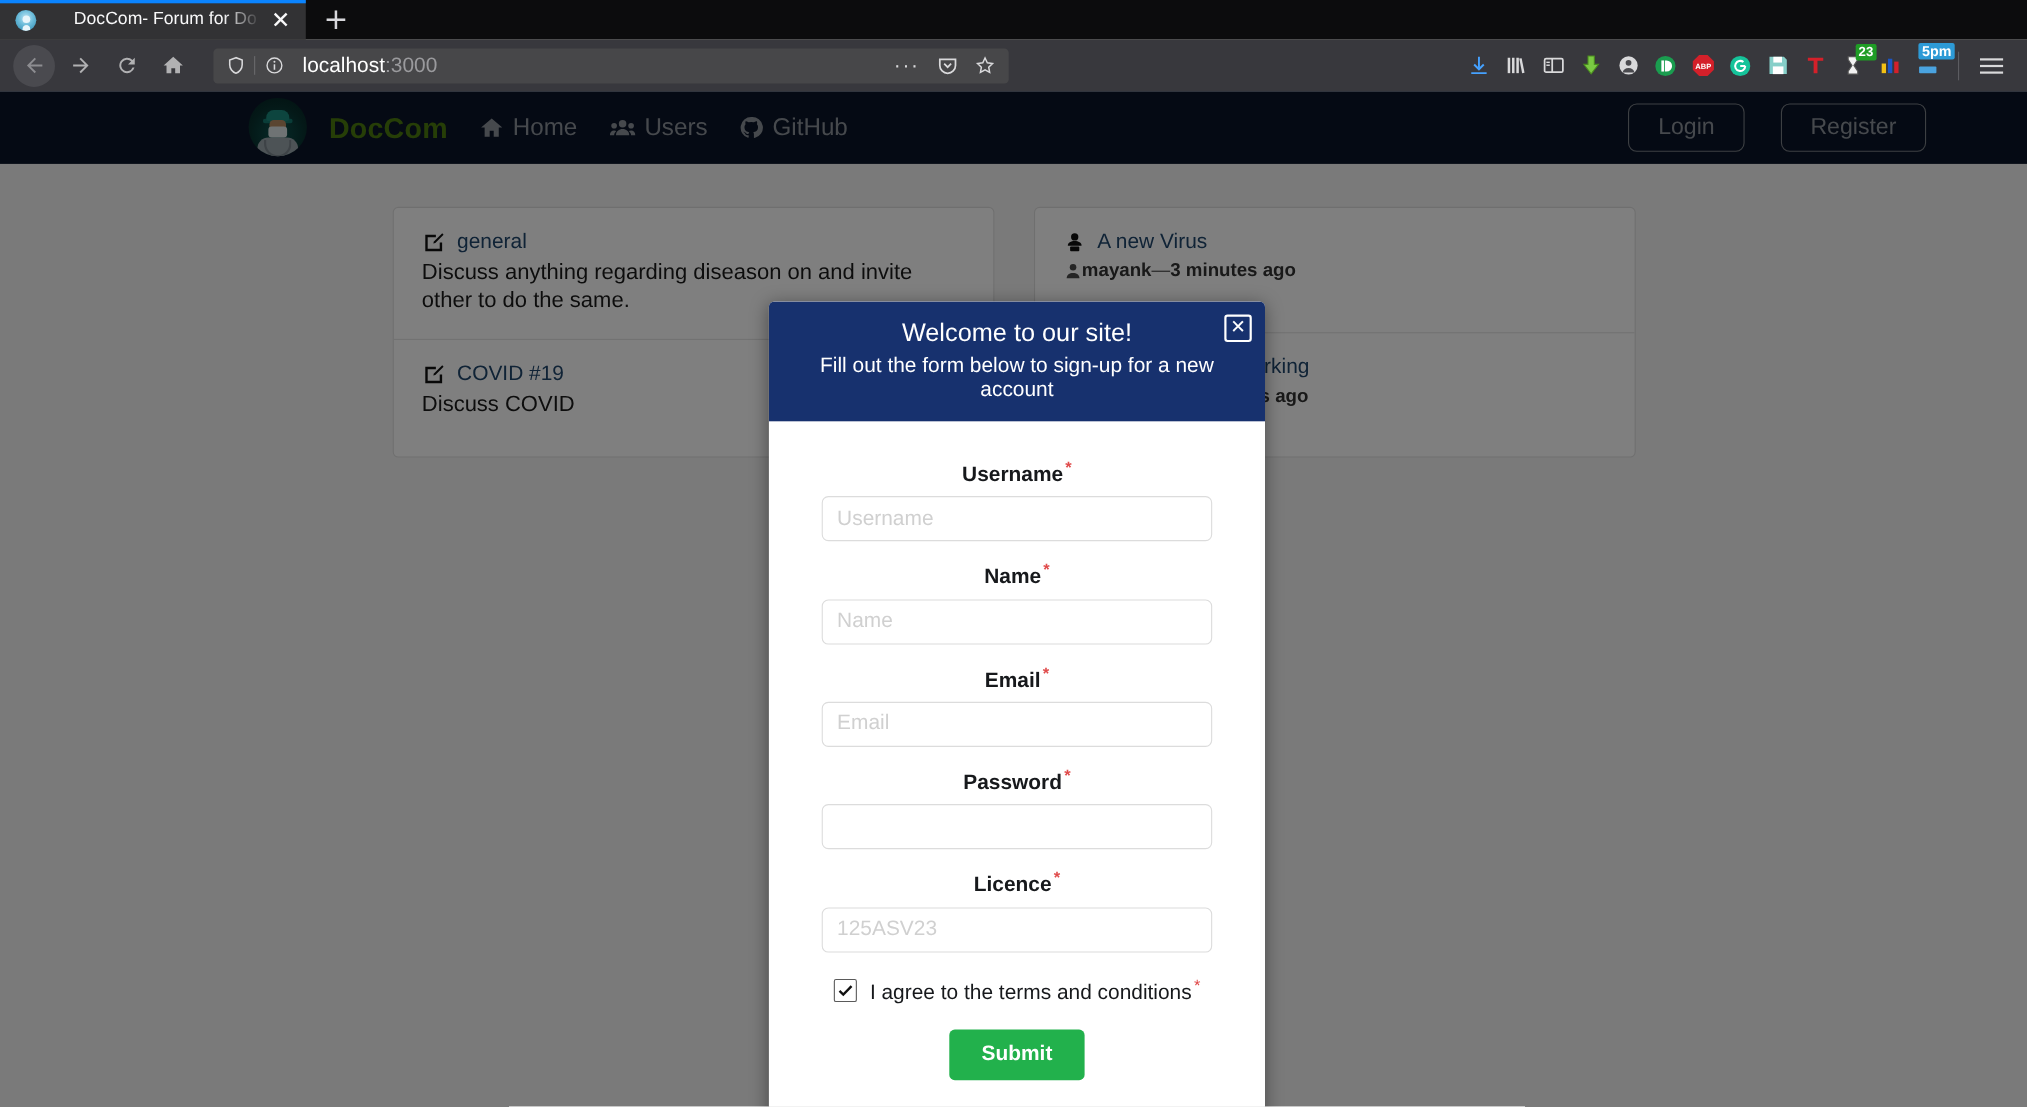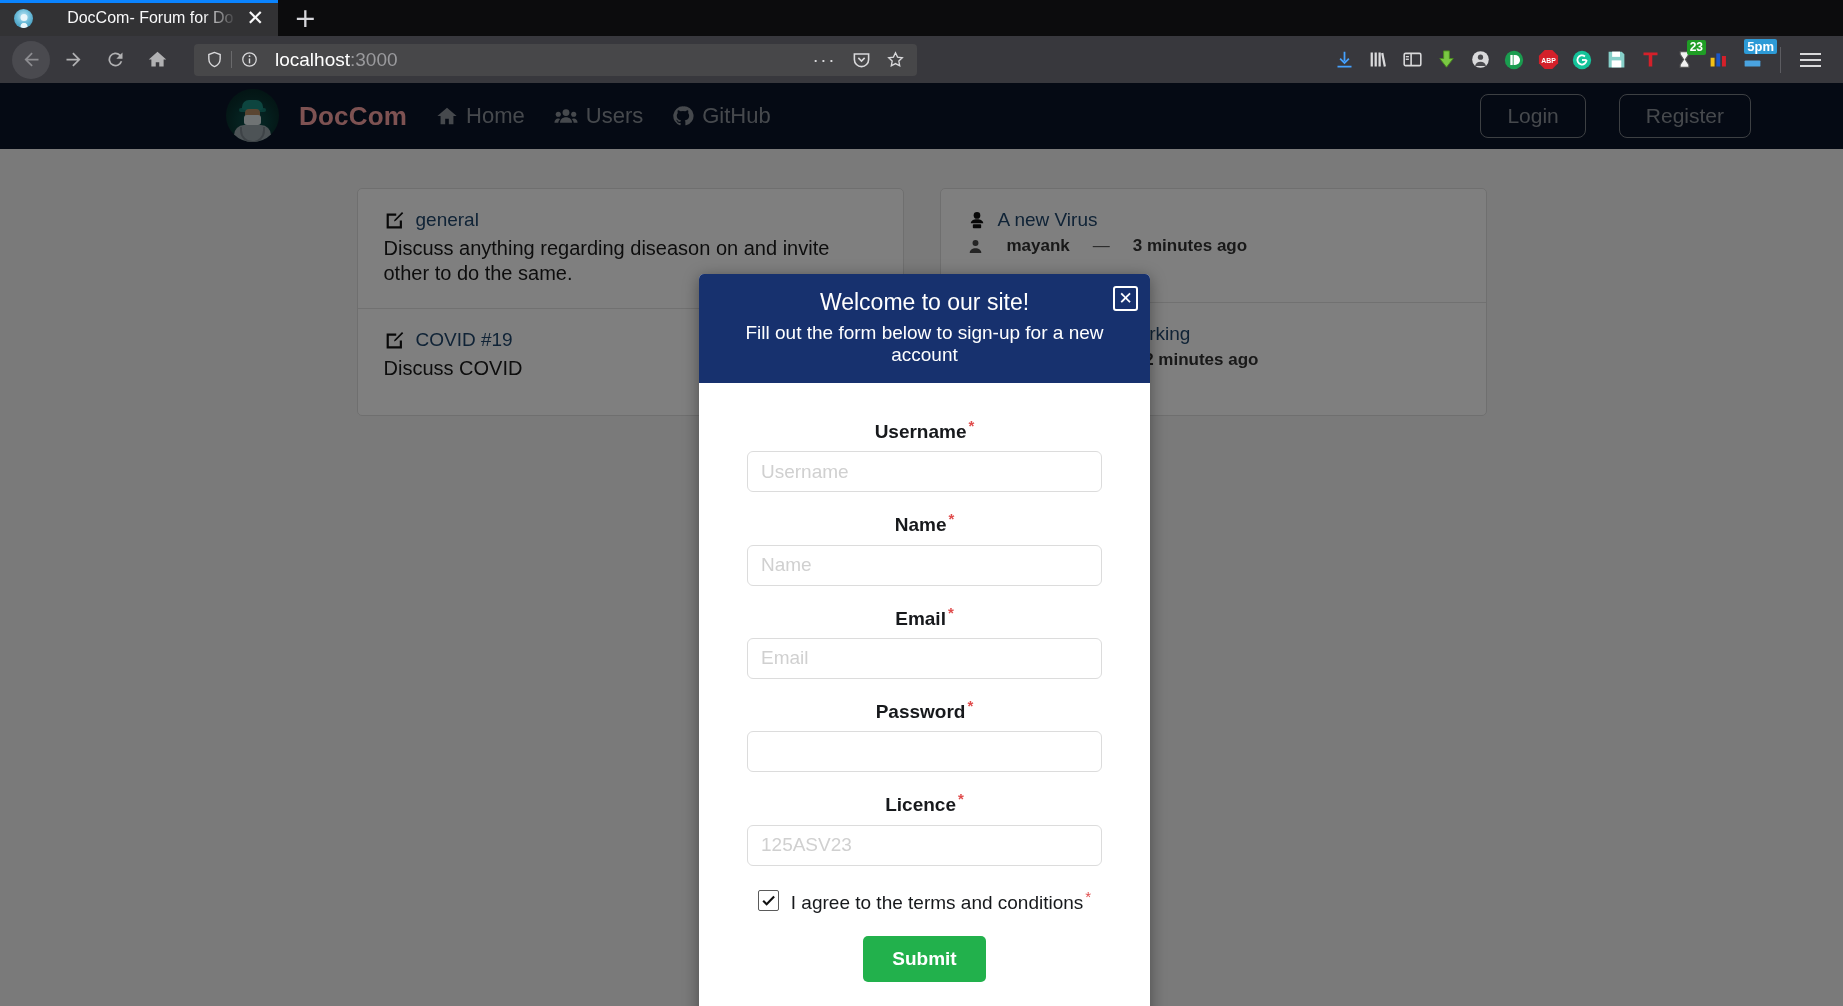--- a/index.html
+++ b/index.html
@@ -106,21 +106,21 @@
     position: absolute; left: 226px; top: 6px; overflow: hidden;
   }
   .brand-logo .cap { position: absolute; left: 16px; top: 11px; width: 21px; height: 10px;
     background: #1a8a7e; border-radius: 7px 7px 2px 2px; }
   .brand-logo .cap2 { position: absolute; left: 13px; top: 19px; width: 27px; height: 4px; background: #147a70; border-radius: 2px; }
   .brand-logo .face { position: absolute; left: 19px; top: 20px; width: 15px; height: 13px; background: #b58b63; border-radius: 4px; }
   .brand-logo .mask { position: absolute; left: 18px; top: 26px; width: 17px; height: 10px; background: #dfe6e8; border-radius: 3px; }
   .brand-logo .body { position: absolute; left: 8px; top: 36px; width: 37px; height: 20px; background: #9aa6ad; border-radius: 10px 10px 0 0; }
   .brand-logo .scope { position: absolute; left: 14px; top: 38px; width: 25px; height: 16px;
     border: 2px solid #7c878e; border-top: none; border-radius: 0 0 13px 13px; }
-  .brand-name { color: #fca5a5; font-size: 26px; font-weight: bold; margin-left: 74px; letter-spacing: .2px; }
+  .brand-name { color: #4d7c0f; font-size: 26px; font-weight: bold; margin-left: 74px; letter-spacing: .2px; }
   .nav-link {
     color: #8d939b; font-size: 22px; margin-left: 29px; display: flex;
     align-items: center; gap: 8px; white-space: nowrap;
   }
   .nav-link svg { fill: #8d939b; display: block; }
   .nav-right { margin-left: auto; display: flex; gap: 33px; }
   .nav-auth-btn {
     border: 1px solid #7b8087; color: #8d939b; font-size: 21px; border-radius: 8px;
     padding: 9px 26px; background: transparent; white-space: nowrap;
   }
@@ -133,21 +133,21 @@
   .card.left { width: 547px; }
   .card.right { width: 547px; text-align: right; }
   .card-item { padding: 20px 26px 22px 26px; }
   .card-item + .card-item { border-top: 1px solid #e3e3e3; }
   .item-title {
     display: flex; align-items: center; gap: 11px; color: #20476d; font-size: 19px;
     margin-bottom: 5px;
   }
   .item-title svg { fill: #111; flex: 0 0 auto; }
   .item-desc { color: #1a1a1a; font-size: 20px; line-height: 1.25; }
-  .item-meta { display: flex; align-items: center; gap: 23px; color: #555; font-size: 17px; }
+  .item-meta { display: flex; align-items: center; gap: 0; color: #555; font-size: 17px; }
   .item-meta svg { fill: #4a4a4a; }
   .item-meta b { font-weight: bold; color: #333; }
   .right .card-item { min-height: 113px; }
 
   
   .overlay {
     position: absolute; left: 0; top: 0; right: 0; bottom: 0;
     background: rgba(0,0,0,0.5); z-index: 40;
   }
 

